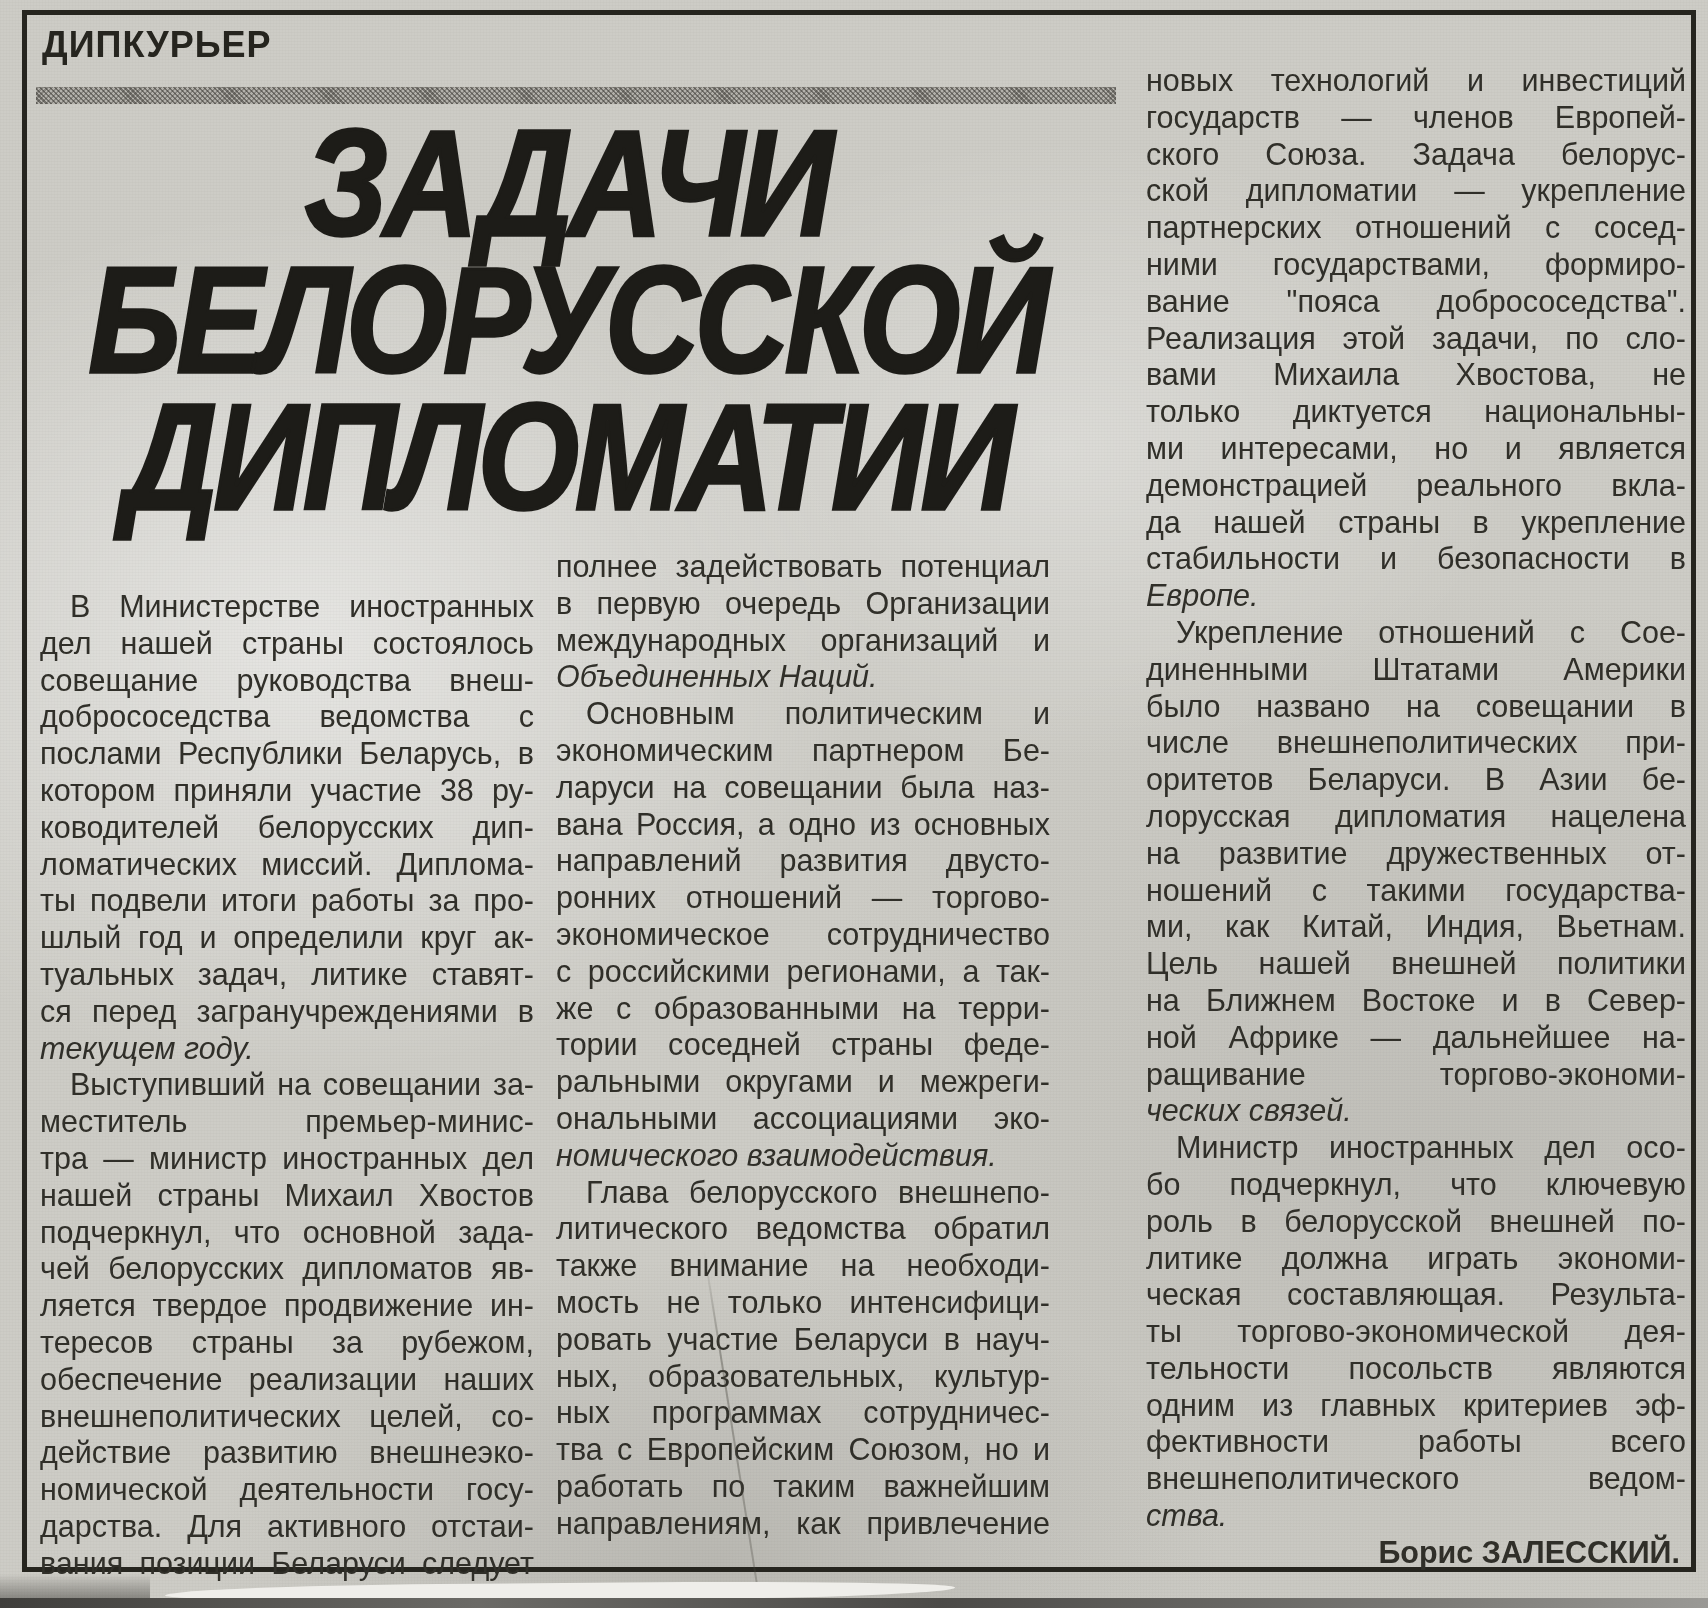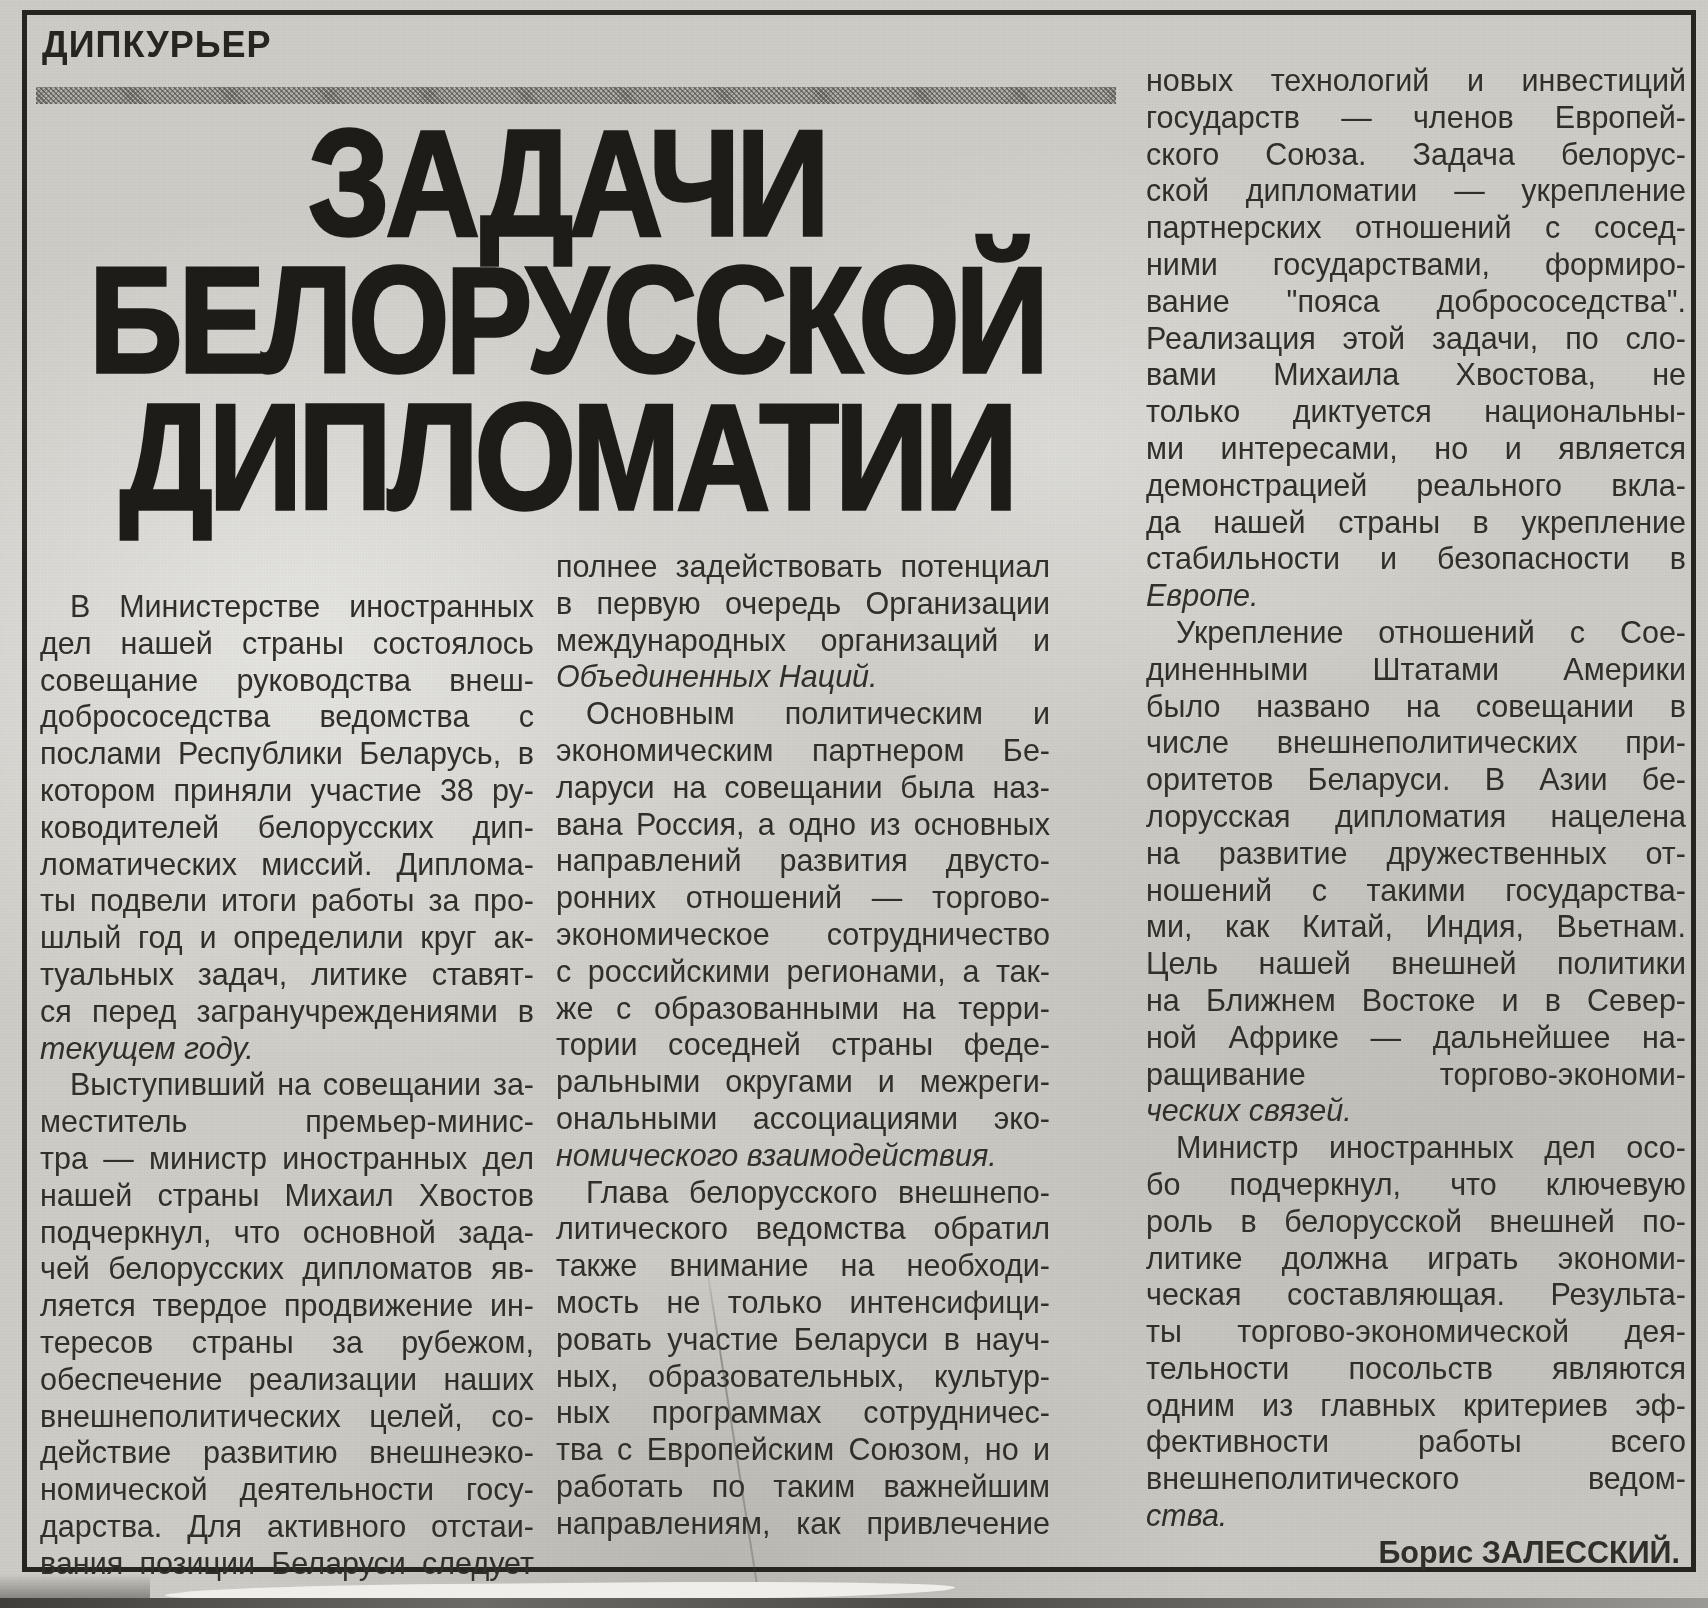--- a/index.html
+++ b/index.html
@@ -15,21 +15,21 @@
     background:
       repeating-linear-gradient(0deg, rgba(88,86,78,0.05) 0 1px, rgba(0,0,0,0) 1px 3px),
       repeating-linear-gradient(90deg, rgba(88,86,78,0.04) 0 1px, rgba(0,0,0,0) 1px 3px);}
   .frame{position:absolute;left:22px;top:10px;right:12px;bottom:36px;border:5px solid #26251f;}
   .kicker{position:absolute;left:42px;top:13px;font-size:36px;font-weight:bold;
     letter-spacing:1px;color:#26251f;margin-top:11px;}
   .bar{position:absolute;left:36px;top:87px;width:1080px;height:17px;background-color:#b3b1ab;
     background-image:
       repeating-linear-gradient(45deg, rgba(62,60,55,0.55) 0 1.5px, rgba(0,0,0,0) 1.5px 3.5px),
       repeating-linear-gradient(-45deg, rgba(62,60,55,0.35) 0 1.5px, rgba(0,0,0,0) 1.5px 3.5px);}
-  .headline{position:absolute;left:28px;top:118px;width:1078px;}
+  .headline{position:absolute;left:28px;top:118px;width:1078px;font-style:italic;}
   .hl-line{text-align:center;height:137px;line-height:137px;white-space:nowrap;}
   .hl-t{display:inline-block;font-size:130px;font-weight:bold;letter-spacing:-4px;
     color:#1d1c18;-webkit-text-stroke:3px #1d1c18;
     transform:scaleY(1.16);transform-origin:50% 62%;}
   .col{position:absolute;color:#302f29;font-size:30.5px;line-height:36.8px;}
   .col .ln{text-align:justify;text-align-last:justify;}
   .col .ln-e{text-align-last:left;font-style:italic;}
   .col .ln-i{text-indent:30px;}
   .col .ln-r{text-align-last:right;font-weight:bold;padding-right:6px;}
   #col1{left:40px;top:548px;width:494px;margin-top:40px;}

